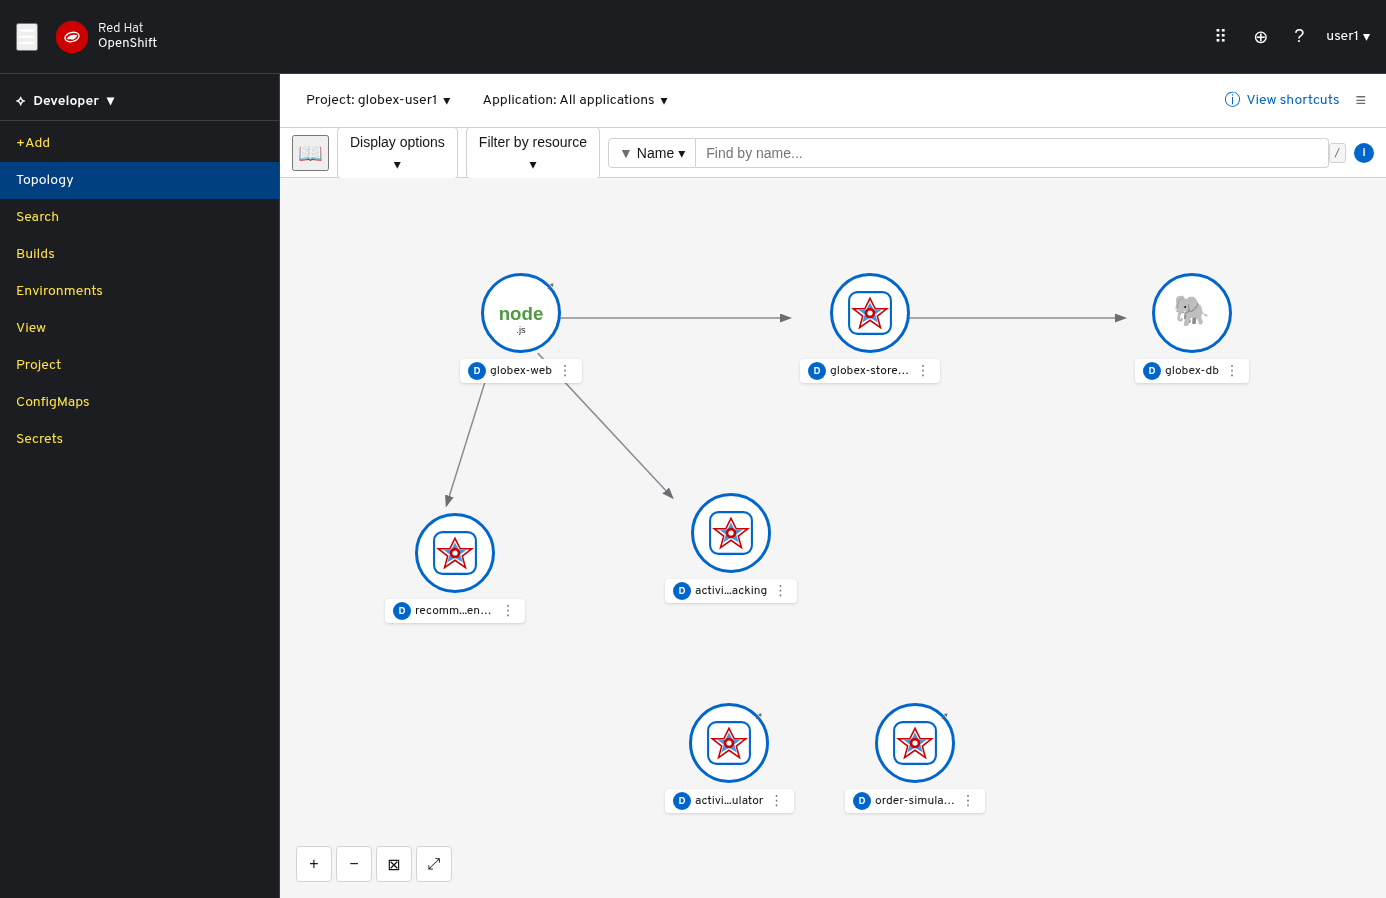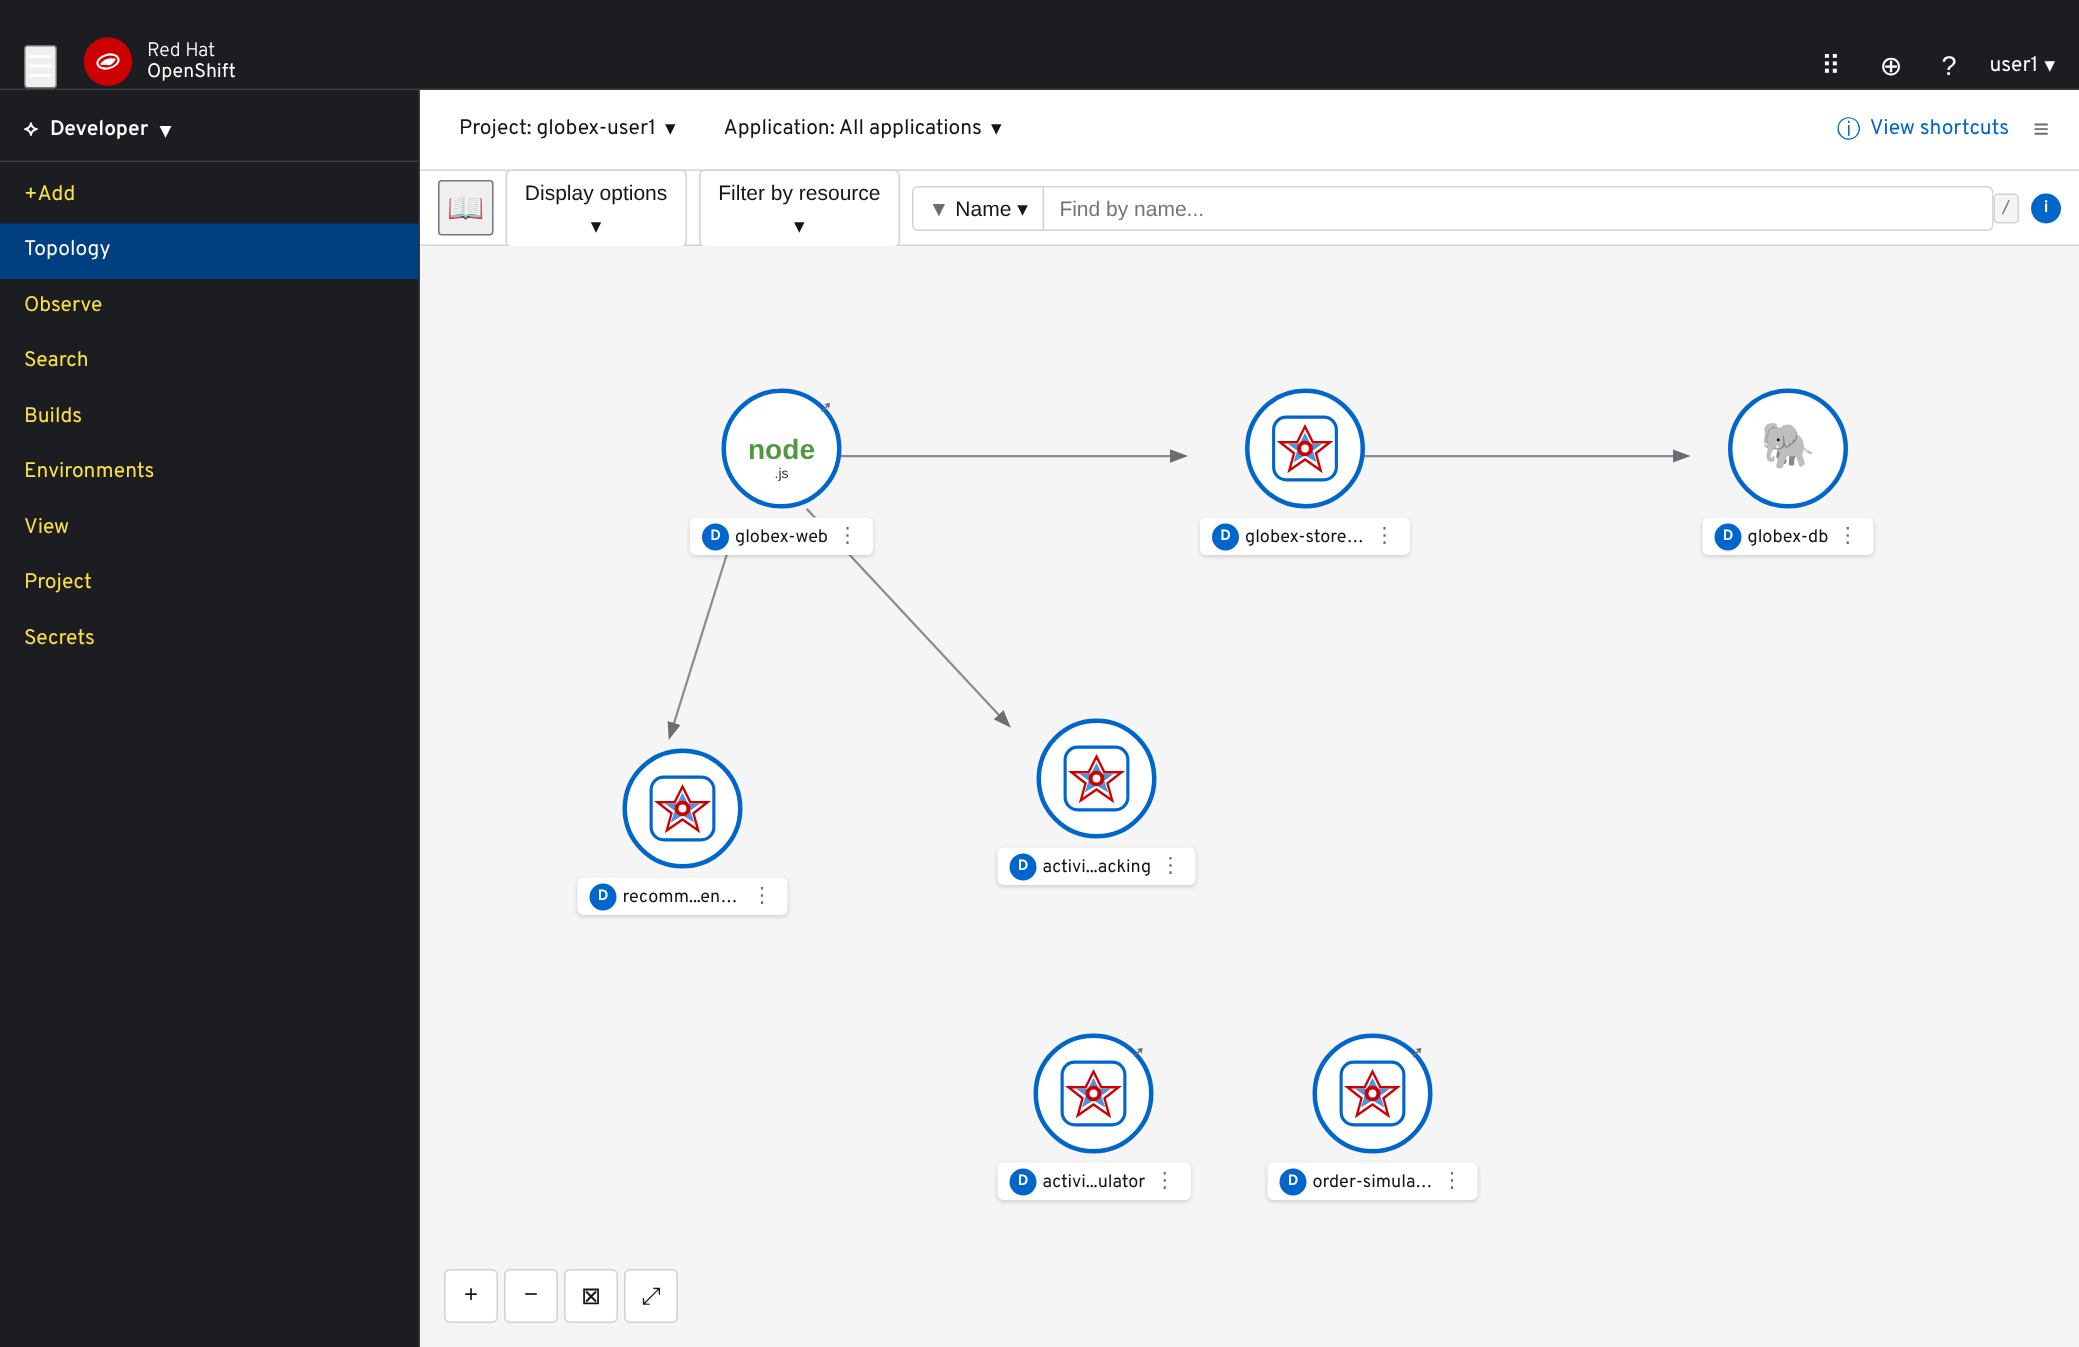--- a/index.html
+++ b/index.html
@@ -1,23 +1,23 @@
 <!DOCTYPE html>
 <html><head>
   <meta charset="utf-8">
   <style>
     * { margin: 0; padding: 0; box-sizing: border-box; }
     body { font-family: 'RedHatDisplay', 'Overpass', Arial, sans-serif; background: #1b1d21; color: #fff; height: 898px; width: 1386px; overflow: hidden; display: flex; flex-direction: column; }
 
     
     .topnav {
       background: #1b1d21;
-      height: 60px;
-      display: flex;
-      align-items: flex-end;
+      height: 74px;
+      display: flex;
+      align-items: center;
       padding: 0 16px;
       flex-shrink: 0;
       border-bottom: 1px solid #3c3f42;
     }
     .topnav-hamburger {
       color: #fff;
       font-size: 20px;
       cursor: pointer;
       margin-right: 16px;
     }
@@ -383,36 +383,36 @@
       <span>Developer</span>
       <span>▾</span>
     </div>
     <div class="sidebar-item">
       <span>+Add</span>
     </div>
     <div class="sidebar-item active">
       <span>Topology</span>
     </div>
     <div class="sidebar-item">
-      <span>Observe</span>
-    </div>
-    <div class="sidebar-item">
       <span>Search</span>
     </div>
     <div class="sidebar-item">
       <span>Builds</span>
     </div>
     <div class="sidebar-item">
       <span>Environments</span>
     </div>
     <div class="sidebar-item">
       <span>View</span>
     </div>
     <div class="sidebar-item">
       <span>Project</span>
+    </div>
+    <div class="sidebar-item">
+      <span>ConfigMaps</span>
     </div>
     <div class="sidebar-item">
       <span>Secrets</span>
     </div>
   </nav>
 
   <div class="content-area">
 
     <div class="toolbar-bar1">
       <div class="project-selector">

